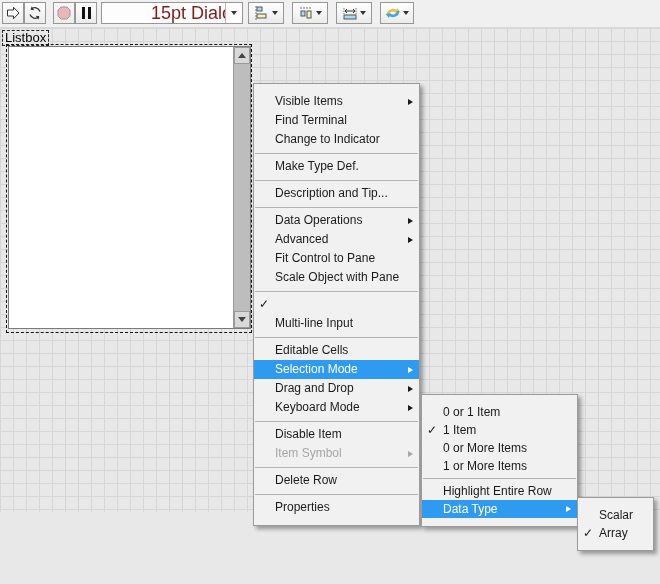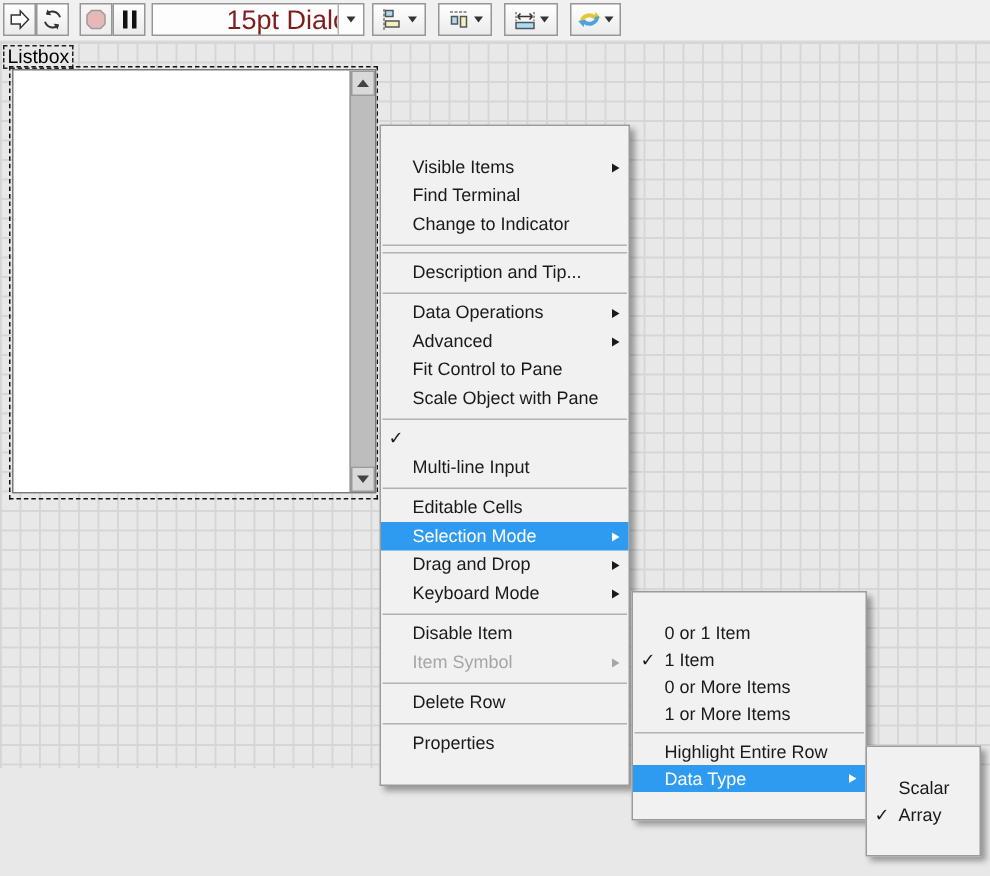--- a/index.html
+++ b/index.html
@@ -22,21 +22,21 @@
   .ctl-label{position:absolute;left:2px;top:2px;font-size:13px;color:#000;background:#e8e8e8;border:1px dashed #222;padding:0 2px;line-height:14px;}
   .sel-rect{position:absolute;left:6px;top:16px;width:246px;height:289px;border:1px dashed #111;box-sizing:border-box;}
   .listbox{position:absolute;left:8px;top:18px;width:243px;height:283px;box-sizing:border-box;background:#fff;border:1px solid #7a7a7a;}
   .vscroll{position:absolute;right:0;top:0;width:17px;height:100%;background:#bdbdbd;border-left:1px solid #9a9a9a;box-sizing:border-box;}
   .sbtn{position:absolute;left:0;width:16px;height:17px;box-sizing:border-box;background:#d9d9d9;border:1px solid #9a9a9a;display:flex;align-items:center;justify-content:center;}
   .sbtn.up{top:0;}
   .sbtn.down{bottom:0;}
   .tri-up{width:0;height:0;border-left:4px solid transparent;border-right:4px solid transparent;border-bottom:5px solid #444;}
   .tri-down{width:0;height:0;border-left:4px solid transparent;border-right:4px solid transparent;border-top:5px solid #444;}
   
-  .menu{position:absolute;box-sizing:border-box;background:#f1f1f1;border:1px solid #9b9b9b;box-shadow:3px 3px 4px rgba(0,0,0,.35);padding:18px 0;font-size:12px;color:#1a1a1a;}
+  .menu{position:absolute;box-sizing:border-box;background:#f1f1f1;border:1px solid #9b9b9b;box-shadow:3px 3px 4px rgba(0,0,0,.35);padding:8px 0;font-size:12px;color:#1a1a1a;}
   .mi{position:relative;padding-left:21px;padding-right:18px;white-space:nowrap;cursor:default;}
   #main-menu .mi{height:19px;line-height:19px;}
   #sel-menu .mi,#dt-menu .mi{height:18px;line-height:18px;}
   .mi.hl{background:#2f9bf0;color:#fff;}
   .mi.disabled{color:#a6a6a6;}
   .chk{position:absolute;left:5px;font-size:12px;}
   .arr{position:absolute;right:6px;top:50%;transform:translateY(-50%);width:0;height:0;border-top:3.5px solid transparent;border-bottom:3.5px solid transparent;border-left:5px solid;}
   #main-menu .sep{height:0;border-top:1px solid #b2b2b2;margin:4px 1px 3px 1px;}
   #sel-menu .sep{height:0;border-top:1px solid #b2b2b2;margin:3px 1px 3px 1px;}
   #main-menu{left:253px;top:55px;width:167px;z-index:5;}
@@ -129,20 +129,21 @@
           <span class="tri-down"></span>
         </div>
     </div>
   </div>
 
   <div class="menu" id="main-menu">
     <div class="mi"><span>Visible Items</span><span class="arr"></span></div>
     <div class="mi"><span>Find Terminal</span></div>
     <div class="mi"><span>Change to Indicator</span></div>
     <div class="sep"></div>
+    <div class="mi"><span>Make Type Def.</span></div>
     <div class="sep"></div>
     <div class="mi"><span>Description and Tip...</span></div>
     <div class="sep"></div>
     <div class="mi"><span>Data Operations</span><span class="arr"></span></div>
     <div class="mi"><span>Advanced</span><span class="arr"></span></div>
     <div class="mi"><span>Fit Control to Pane</span></div>
     <div class="mi"><span>Scale Object with Pane</span></div>
     <div class="sep"></div>
     <div class="mi"><span class="chk">✓</span></div>
     <div class="mi"><span>Multi-line Input</span></div>

